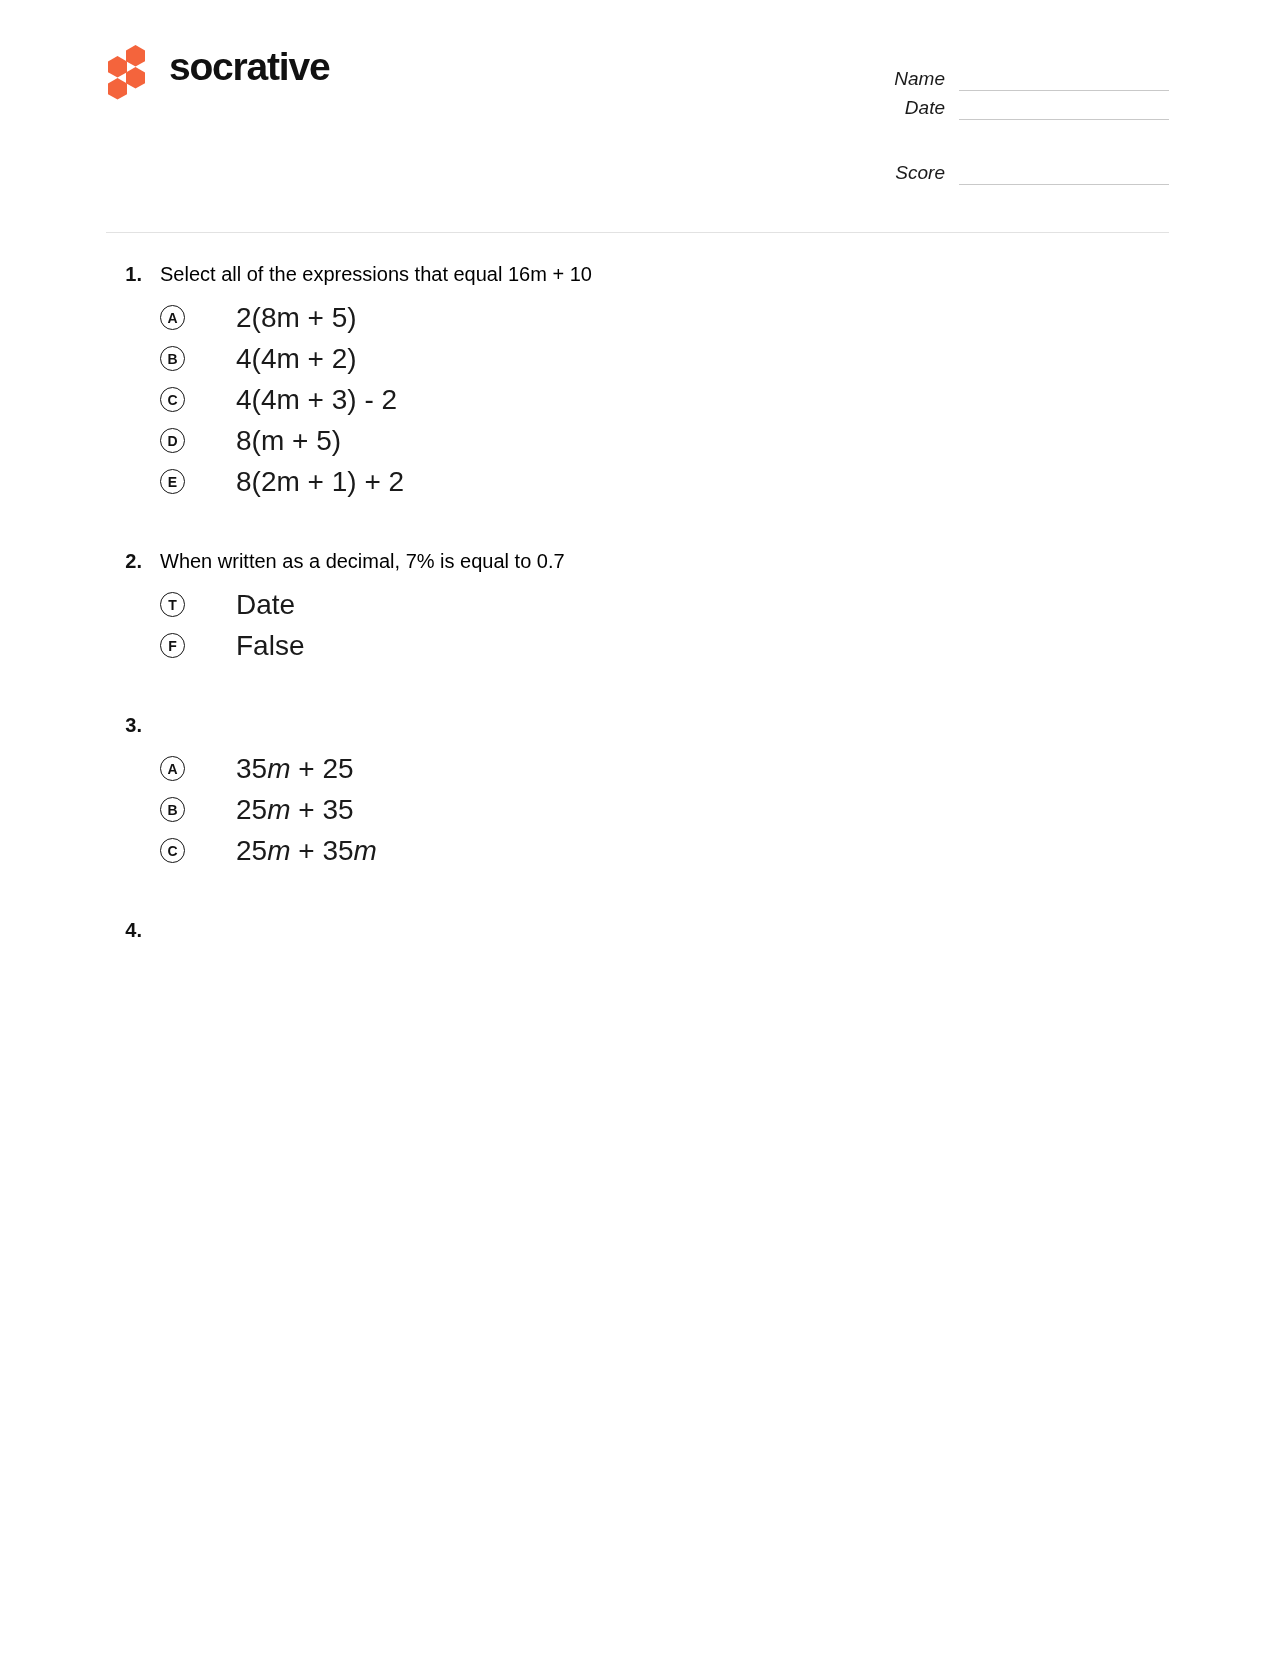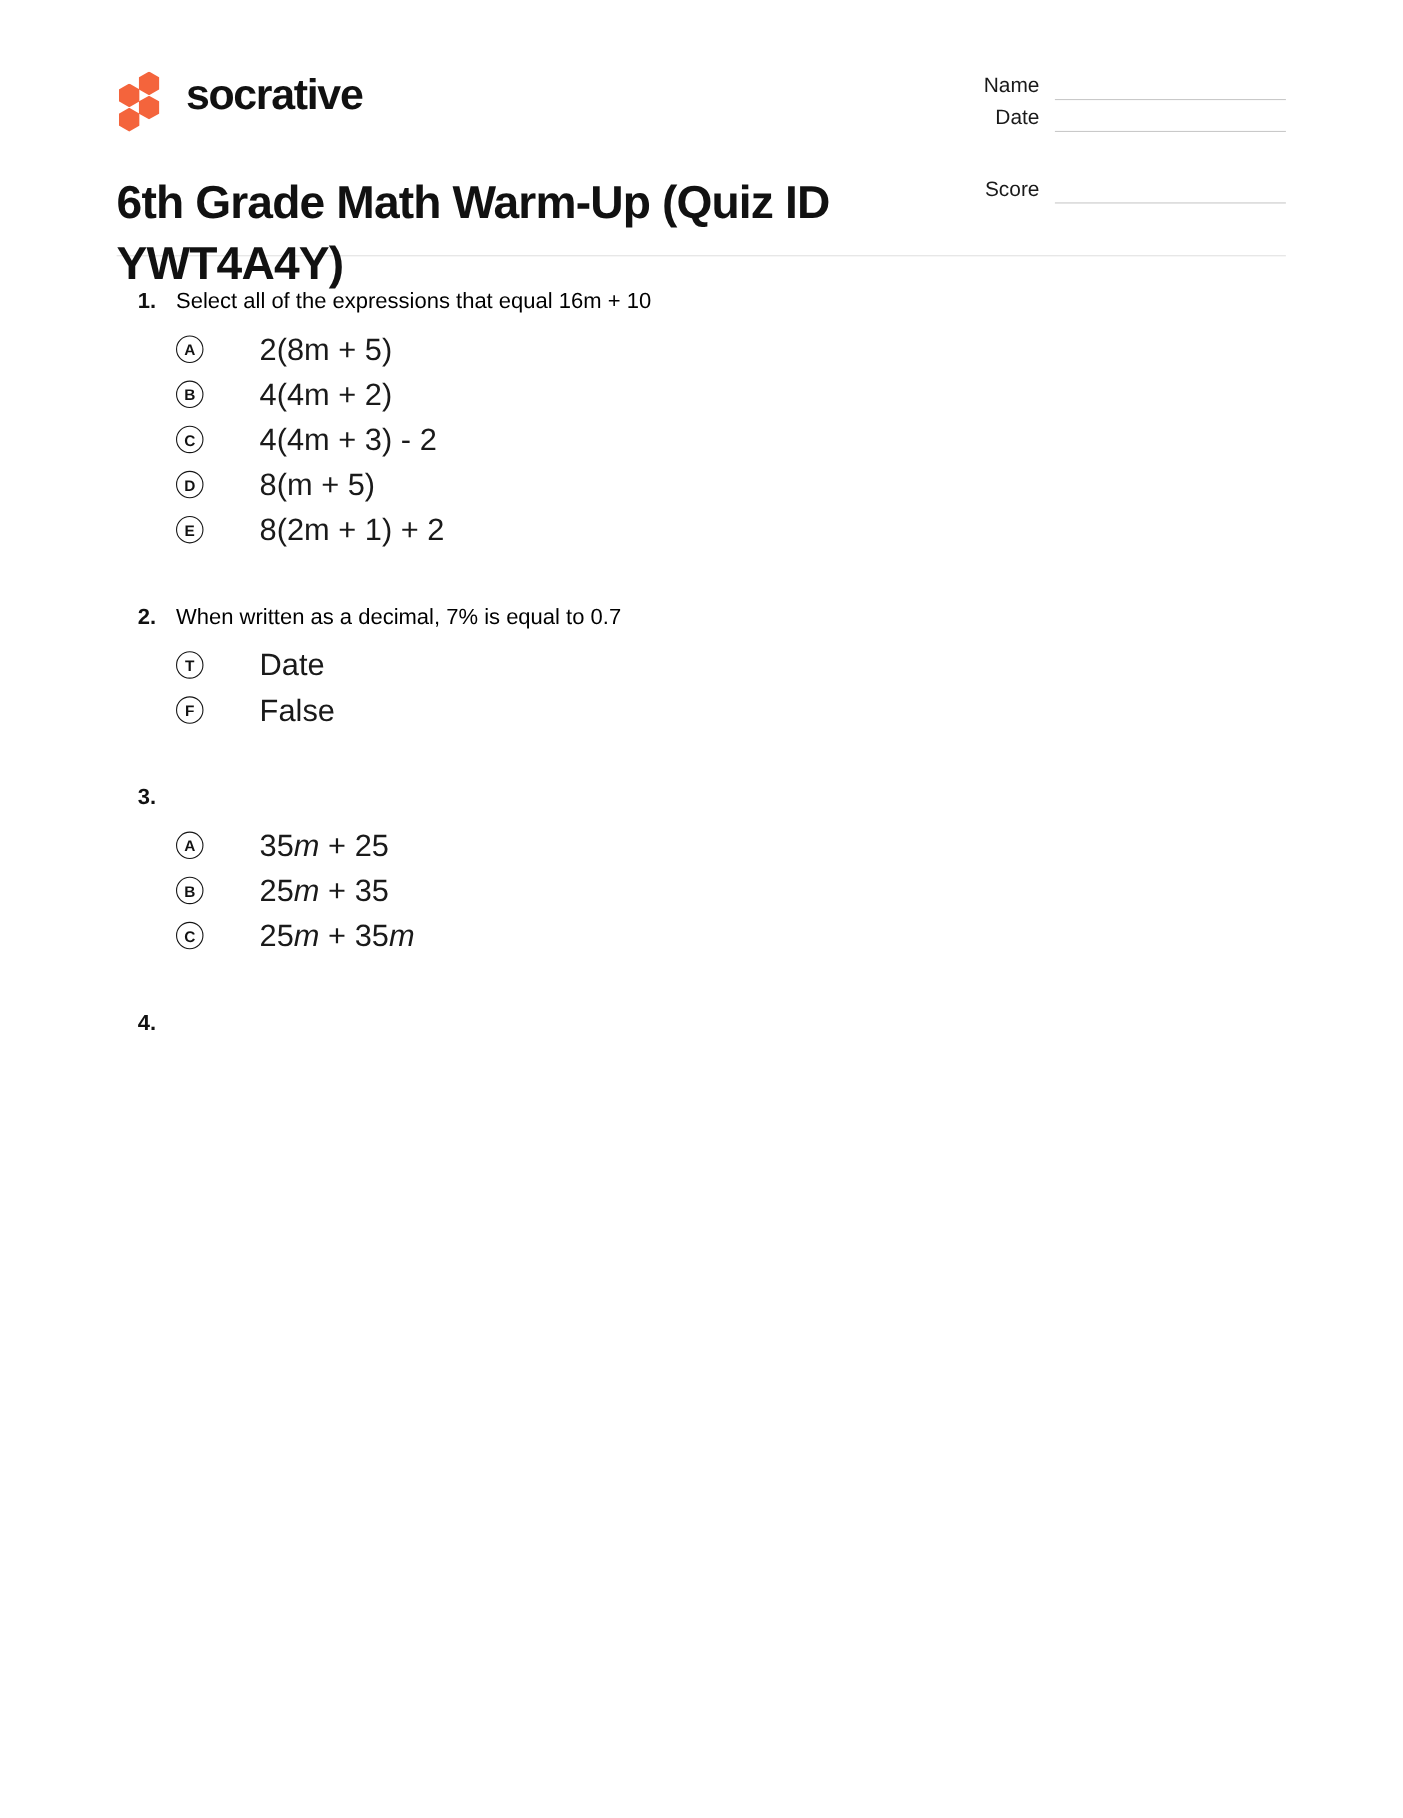--- a/index.html
+++ b/index.html
@@ -21,21 +21,21 @@
     height: 1653px;
     box-sizing: border-box;
     padding: 0;
     overflow: hidden;
   }
 
   
   .header {
     position: relative;
     margin: 0 106px 0 106px;
-    padding-top: 58px;
+    padding-top: 38px;
     height: 232px;
     box-sizing: border-box;
   }
 
   .brand {
     display: flex;
     align-items: center;
     gap: 17px;
     height: 56px;
   }
@@ -71,20 +71,21 @@
     right: 0;
     top: 62px;
     width: 335px;
   }
   .meta-row {
     display: flex;
     align-items: flex-end;
     justify-content: flex-end;
     gap: 14px;
     height: 29px;
+    font-style: italic;
   }
   .meta-row.score-row { margin-top: 36px; }
   .meta-label {
     font-size: 19px;
     color: #1a1a1a;
     line-height: 1;
     padding-bottom: 3px;
     white-space: nowrap;
   }
   .meta-line {
@@ -211,21 +212,20 @@
       <div class="meta-row">
         <span class="meta-label">Date</span>
         <span class="meta-line"></span>
       </div>
       <div class="meta-row score-row">
         <span class="meta-label">Score</span>
         <span class="meta-line"></span>
       </div>
     </div>
 
-    <h1 class="quiz-title">6th Grade Math Warm-Up (Quiz ID YWT4A4Y)</h1>
   </div>
 
   <hr class="divider">
 
   <div class="questions" id="questions">
       <div class="question">
         <div class="q-head">
           <div class="q-number">1.</div>
           <div class="q-text">Select all of the expressions that equal 16m + 10</div>
         </div>

